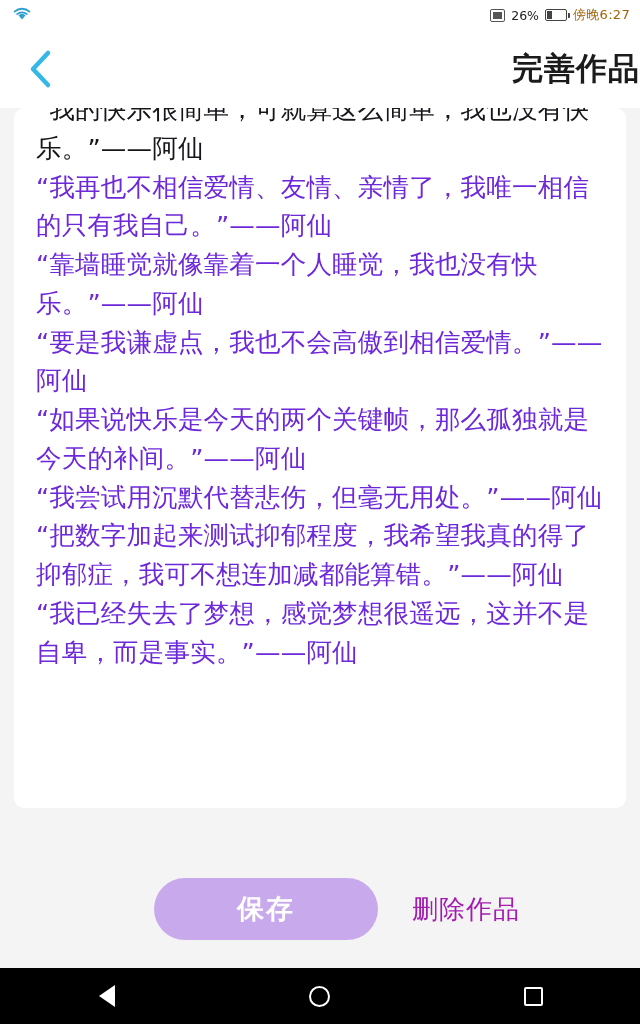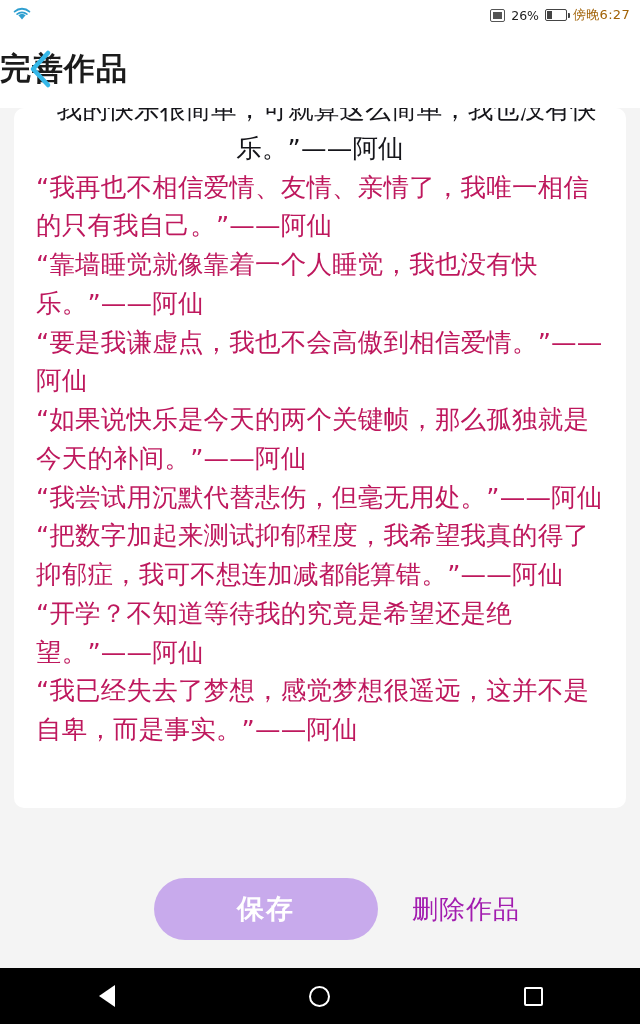--- a/index.html
+++ b/index.html
@@ -87,21 +87,21 @@
     position: absolute;
     left: 18px; top: 50%;
     transform: translateY(-50%);
     width: 44px; height: 44px;
     display: flex; align-items: center; justify-content: center;
     cursor: pointer;
   }
   .back-btn svg { display: block; }
   .page-title {
     width: 100%;
-    text-align: left;
+    text-align: right;
     font-size: 31px;
     font-weight: bold;
     color: #1b1b1b;
     letter-spacing: 1px;
   }
 
   
   .content-wrap {
     flex: 1 1 auto;
     position: relative;
@@ -117,26 +117,26 @@
     height: 700px;
     overflow: hidden;
     position: relative;
   }
   .card-inner {
     margin-top: -44px;
   }
   .para {
     font-size: 25.5px;
     line-height: 1.52;
-    color: #be185d;
+    color: #6d28d9;
     letter-spacing: 0.2px;
     text-indent: 0;
     word-break: break-all;
   }
-  .para.ghost { color: #15151a; text-align: center; }
+  .para.ghost { color: #15151a; }
 
   
   .actions {
     flex: 0 0 auto;
     height: 118px;
     display: flex;
     align-items: center;
     justify-content: center;
     gap: 34px;
     background: #f4f4f4;
@@ -244,21 +244,20 @@
   <div class="content-wrap">
     <div class="card">
       <div class="card-inner">
         <div class="para ghost">“我的快乐很简单，可就算这么简单，我也没有快乐。”——阿仙</div>
         <div class="para">“我再也不相信爱情、友情、亲情了，我唯一相信的只有我自己。”——阿仙</div>
         <div class="para">“靠墙睡觉就像靠着一个人睡觉，我也没有快乐。”——阿仙</div>
         <div class="para">“要是我谦虚点，我也不会高傲到相信爱情。”——阿仙</div>
         <div class="para">“如果说快乐是今天的两个关键帧，那么孤独就是今天的补间。”——阿仙</div>
         <div class="para">“我尝试用沉默代替悲伤，但毫无用处。”——阿仙</div>
         <div class="para">“把数字加起来测试抑郁程度，我希望我真的得了抑郁症，我可不想连加减都能算错。”——阿仙</div>
-        <div class="para">“开学？不知道等待我的究竟是希望还是绝望。”——阿仙</div>
         <div class="para">“我已经失去了梦想，感觉梦想很遥远，这并不是自卑，而是事实。”——阿仙</div>
       </div>
     </div>
   </div>
 
   <div class="spacer"></div>
 
   <div class="actions">
     <button class="save-btn">保存</button>
     <button class="delete-btn">删除作品</button>

